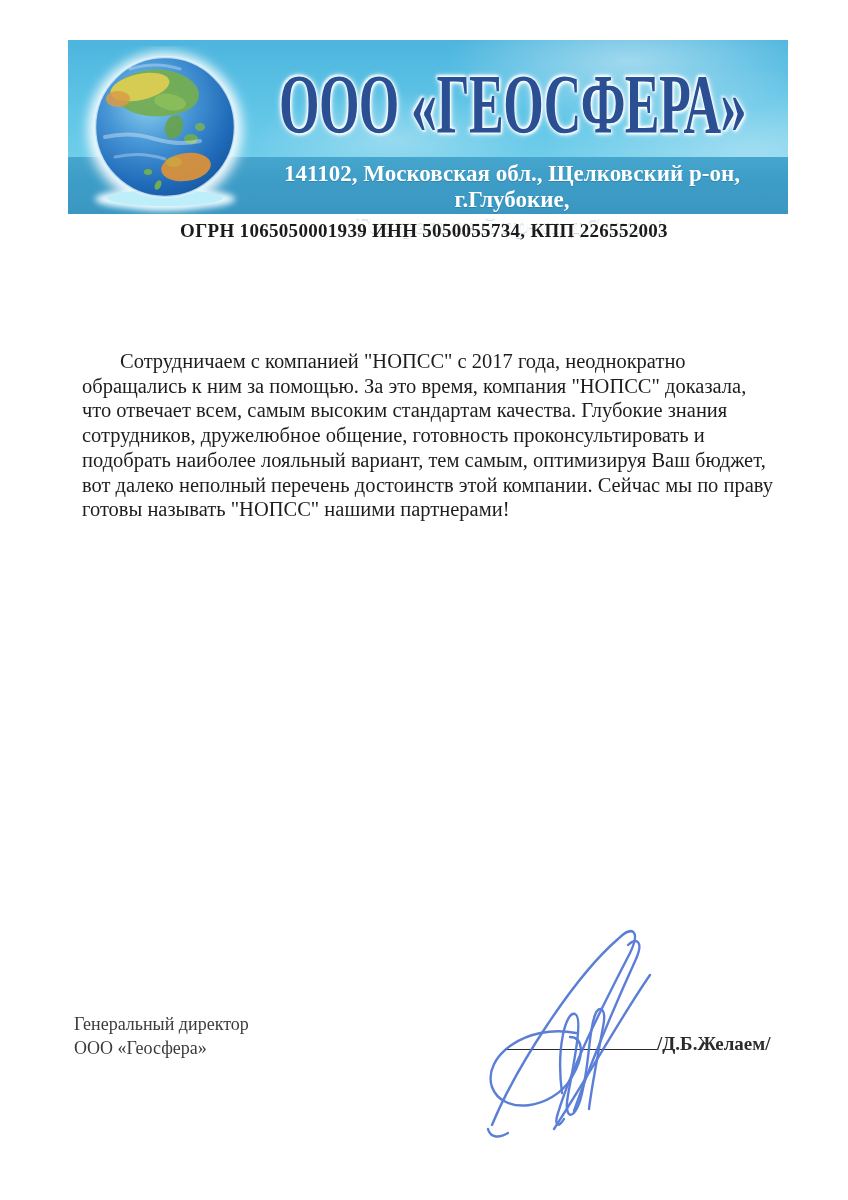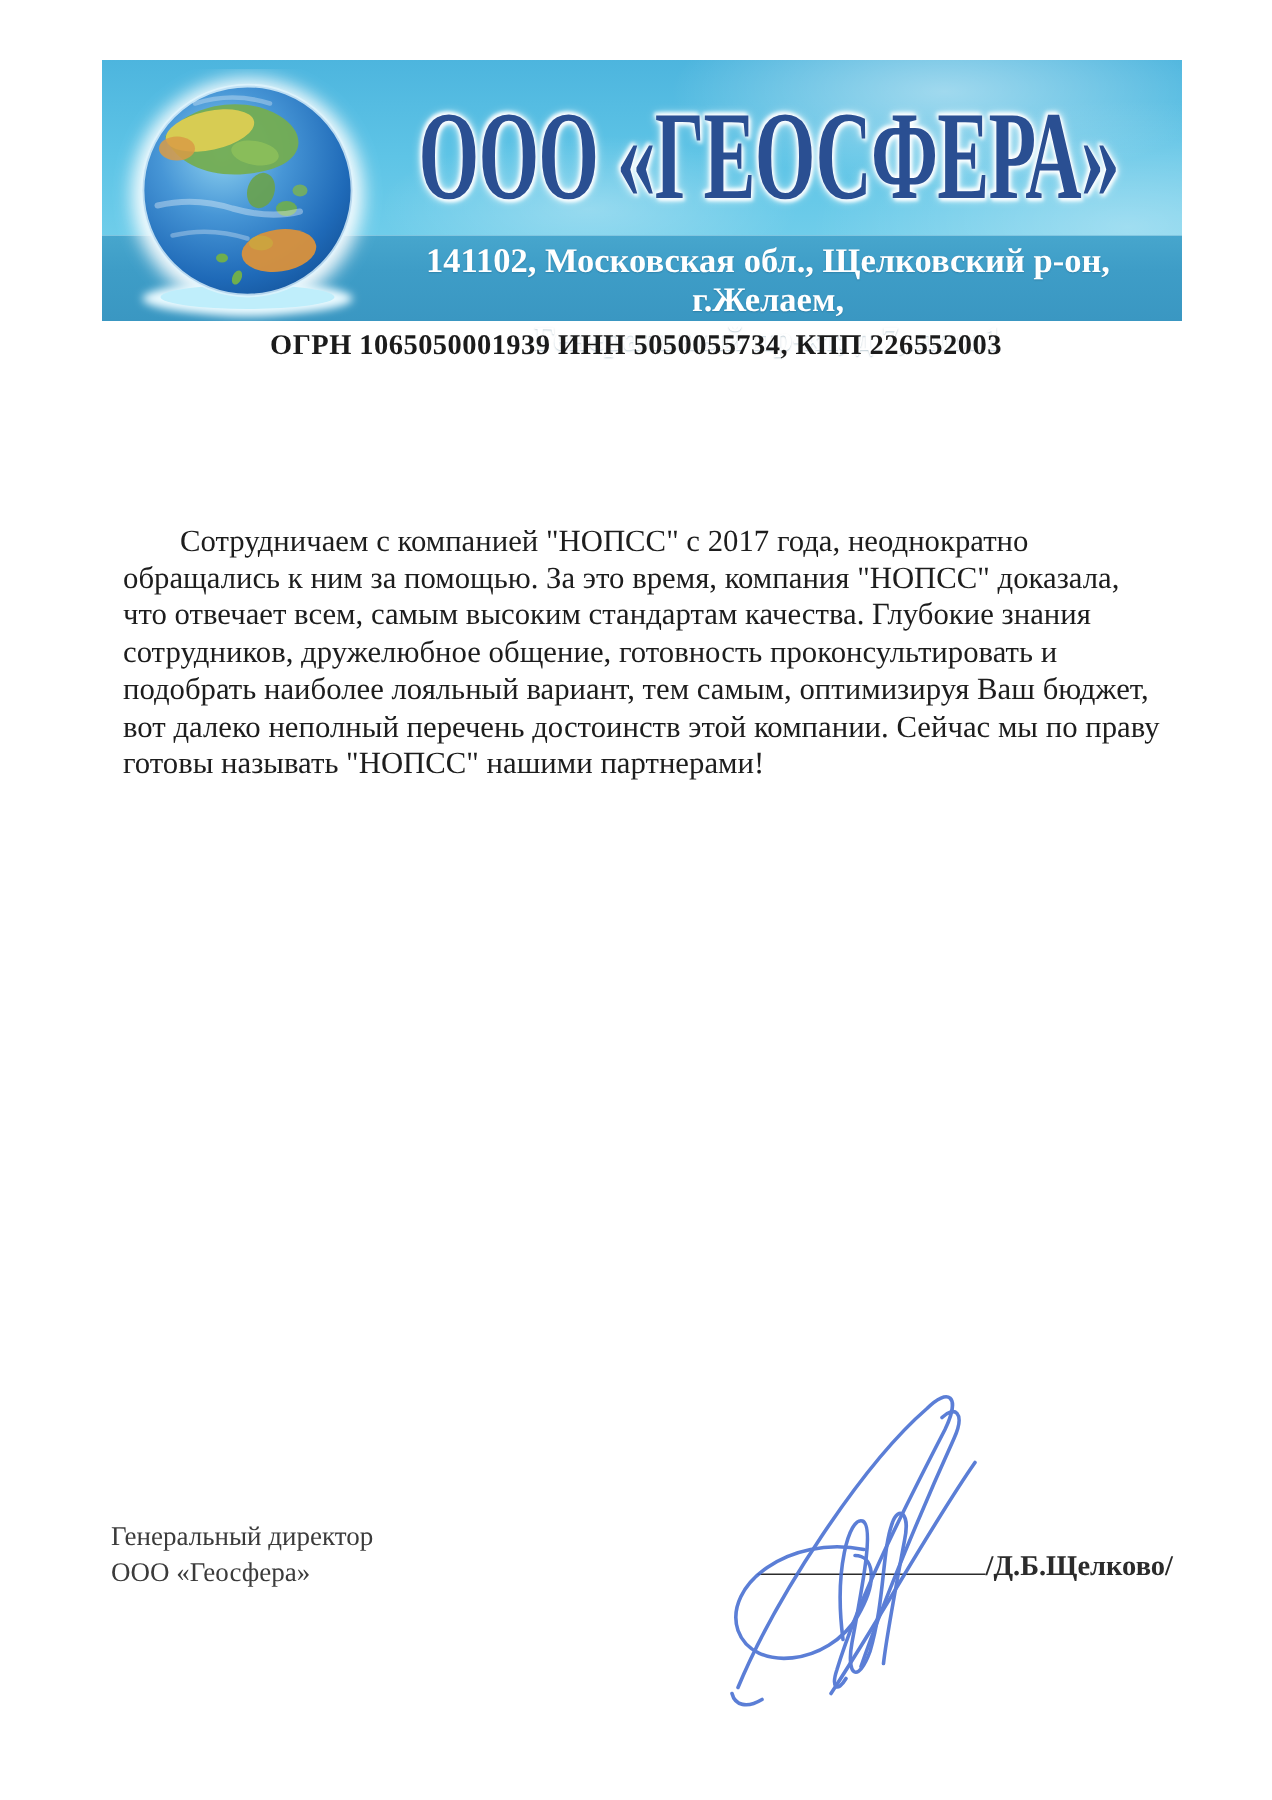--- a/index.html
+++ b/index.html
@@ -65,21 +65,21 @@
   .autograph { position:absolute; left:478px; top:915px; width:222px; height:230px; pointer-events:none; }
 </style>
 </head>
 <body>
 
 <div class="page">
 
   <div class="banner">
     <div class="banner-top"></div>
     <div class="banner-bottom">
-      <div>141102, Московская обл., Щелковский р-он, г.Желаем,</div>
+      <div>141102, Московская обл., Щелковский р-он, г.Глубокие,</div>
       <div>Генеральный пр-кт, д.7, пом.1</div>
     </div>
 
     <svg class="globe-svg" viewBox="0 0 190 190">
       <defs>
         <radialGradient id="ocean" cx="38%" cy="32%" r="75%">
           <stop offset="0%" stop-color="#8fd2f0"></stop>
           <stop offset="40%" stop-color="#4796d6"></stop>
           <stop offset="80%" stop-color="#1f6ab8"></stop>
           <stop offset="100%" stop-color="#15569e"></stop>
@@ -136,21 +136,21 @@
   <div class="body-text">
     <p>Сотрудничаем с компанией "НОПСС" с 2017 года, неоднократно обращались к ним за помощью. За это время, компания "НОПСС" доказала, что отвечает всем, самым высоким стандартам качества. Глубокие знания сотрудников, дружелюбное общение, готовность проконсультировать и подобрать наиболее лояльный вариант, тем самым, оптимизируя Ваш бюджет, вот далеко неполный перечень достоинств этой компании. Сейчас мы по праву готовы называть "НОПСС" нашими партнерами!</p>
   </div>
 
   <div class="sig-left">
     <div>Генеральный директор</div>
     <div>ООО «Геосфера»</div>
   </div>
 
   <div class="sig-right">
-    <span class="sig-rule"></span><span class="sig-name">/Д.Б.Щелково/</span>
+    <span class="sig-rule"></span><span class="sig-name">/Д.Б.Желаем/</span>
   </div>
 
   <svg class="autograph" viewBox="0 0 222 230">
     <g fill="none" stroke="#4a71d2" stroke-width="2.4" stroke-linecap="round" opacity="0.9">
 
       <path d="M14 210 C38 152 96 62 140 24 C154 10 163 15 152 38 C122 96 94 152 80 198 C76 210 80 214 86 204"></path>
       <path d="M150 30 C158 22 166 26 158 44 C138 88 112 150 96 196"></path>
 
       <path d="M172 60 C144 100 110 162 76 214"></path>
 

